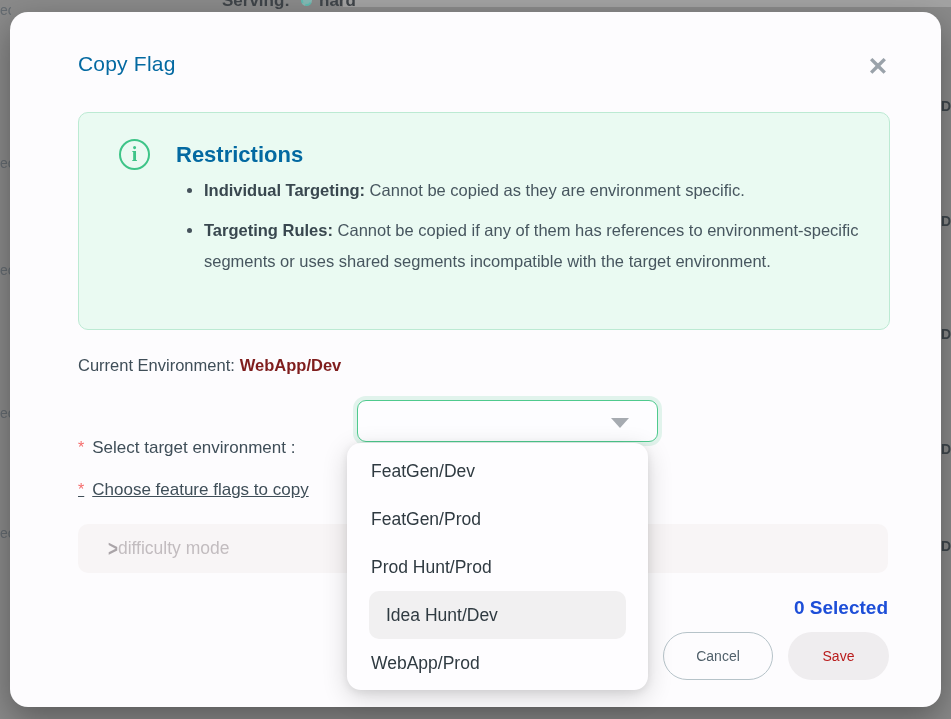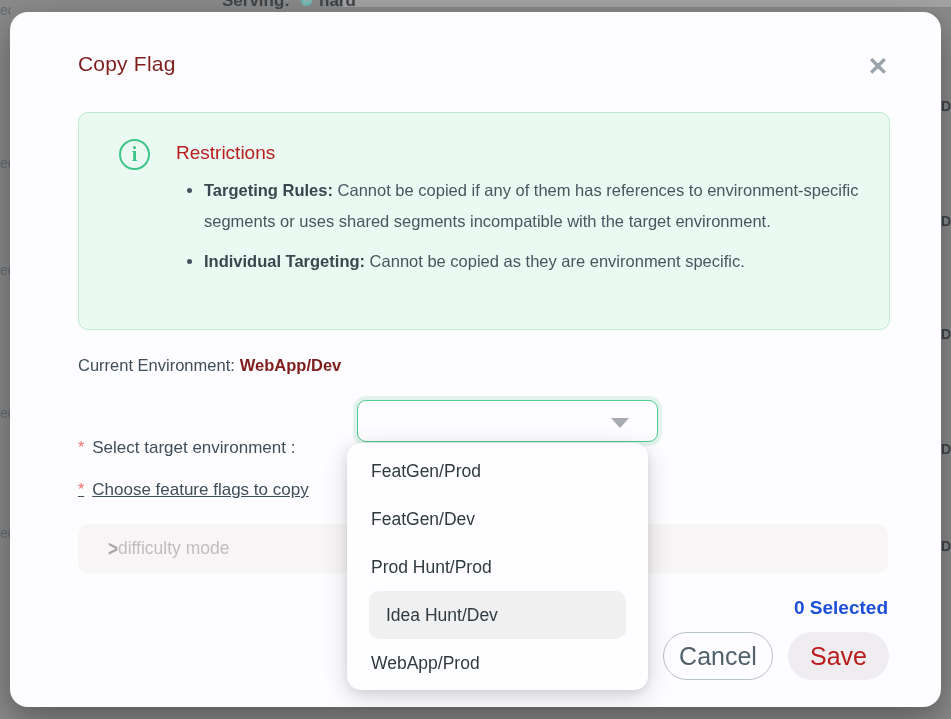--- a/index.html
+++ b/index.html
@@ -25,42 +25,42 @@
   .bk-frag.right { right: 0; width: 10px; font-weight: 700; color: #3f474d; }
 
   
   .modal {
     position: absolute; left: 10px; top: 12px; width: 931px; height: 695px;
     background: #fdfcfe; border-radius: 18px;
     box-shadow: 0 12px 34px rgba(0,0,0,0.35);
   }
   .modal-title {
     position: absolute; left: 68px; top: 40px;
-    font-size: 21px; color: #7f1d1d; font-weight: 500; letter-spacing: 0.2px;
+    font-size: 21px; color: #0369a1; font-weight: 500; letter-spacing: 0.2px;
   }
   .close-x {
     position: absolute; left: 852px; top: 38px; width: 32px; height: 32px;
     display: flex; align-items: center; justify-content: center;
     color: #9aa2aa; font-size: 25px; font-weight: 700; cursor: pointer; line-height: 1;
   }
 
   
   .restrictions {
     position: absolute; left: 68px; top: 100px; width: 812px; height: 218px;
     background: #eafaf2; border: 1px solid #bcead3; border-radius: 10px;
   }
   .info-icon {
     position: absolute; left: 40px; top: 26px; width: 31px; height: 31px;
     border: 2.5px solid #3ec488; border-radius: 50%;
     display: flex; align-items: center; justify-content: center;
     color: #3ec488; font-family: "Liberation Serif", serif; font-weight: 700; font-size: 20px;
   }
   .restrictions-title {
     position: absolute; left: 97px; top: 29px;
-    font-size: 19px; color: #b91c1c; font-weight: 400;
+    font-size: 22px; color: #0369a1; font-weight: 700;
   }
   .restrictions-list { position: absolute; left: 108px; top: 62px; width: 688px; }
   .r-item { display: flex; margin-bottom: 9px; }
   .r-dot { width: 5px; height: 5px; border-radius: 50%; background: #45525b; margin: 13px 12px 0 0; flex: none; }
   .r-text { font-size: 16.5px; line-height: 31px; color: #47565f; }
   .r-text b { color: #39474f; font-weight: 700; }
 
   
   .current-env { position: absolute; left: 68px; top: 344px; font-size: 16.5px; color: #3f4e58; }
   .current-env b { color: #7f1d1d; font-weight: 700; margin-left: 5px; }
@@ -108,21 +108,21 @@
   }
 
   
   .selected-count {
     position: absolute; right: 53px; top: 585px;
     font-size: 19px; font-weight: 700; color: #1d4ed8;
   }
   .btn {
     position: absolute; top: 620px; height: 48px; border-radius: 24px;
     display: flex; align-items: center; justify-content: center;
-    font-size: 25px; font-family: "Liberation Sans", sans-serif; cursor: pointer;
+    font-size: 14px; font-family: "Liberation Sans", sans-serif; cursor: pointer;
     border: none;
   }
   .btn-cancel {
     left: 653px; width: 110px;
     background: #fdfcfe; border: 1px solid #b6c3c9; color: #51616b;
   }
   .btn-save {
     left: 778px; width: 101px;
     background: #efedef; color: #b91c1c; cursor: default;
   }
@@ -155,25 +155,25 @@
 
   <div class="modal-title">Copy Flag</div>
   <div class="close-x">✕</div>
 
   <div class="restrictions">
     <div class="info-icon">i</div>
     <div class="restrictions-title">Restrictions</div>
     <div class="restrictions-list">
       <div class="r-item">
         <span class="r-dot"></span>
-        <span class="r-text"><b>Targeting Rules:</b><span> Cannot be copied if any of them has references to environment-specific segments or uses shared segments incompatible with the target environment.</span></span>
+        <span class="r-text"><b>Individual Targeting:</b><span> Cannot be copied as they are environment specific.</span></span>
       </div>
       <div class="r-item">
         <span class="r-dot"></span>
-        <span class="r-text"><b>Individual Targeting:</b><span> Cannot be copied as they are environment specific.</span></span>
+        <span class="r-text"><b>Targeting Rules:</b><span> Cannot be copied if any of them has references to environment-specific segments or uses shared segments incompatible with the target environment.</span></span>
       </div>
     </div>
   </div>
 
   <div class="current-env">
     <span>Current Environment:</span><b>WebApp/Dev</b>
   </div>
 
   <div class="select-row">
     <span class="req">*</span><span>Select target environment :</span>
@@ -186,22 +186,22 @@
   <div class="choose-label">
     <span class="req">*</span><span>Choose feature flags to copy</span>
   </div>
 
   <div class="flag-row">
     <span class="flag-chevron">&gt;</span>
     <span class="flag-label">difficulty mode</span>
   </div>
 
   <div class="dropdown">
+    <div class="dd-option">FeatGen/Dev</div>
     <div class="dd-option">FeatGen/Prod</div>
-    <div class="dd-option">FeatGen/Dev</div>
     <div class="dd-option">Prod Hunt/Prod</div>
     <div class="dd-option highlight">Idea Hunt/Dev</div>
     <div class="dd-option">WebApp/Prod</div>
   </div>
 
   <div class="selected-count">0 Selected</div>
   <button class="btn btn-cancel">Cancel</button>
   <button class="btn btn-save" disabled="">Save</button>
 
 </div>

